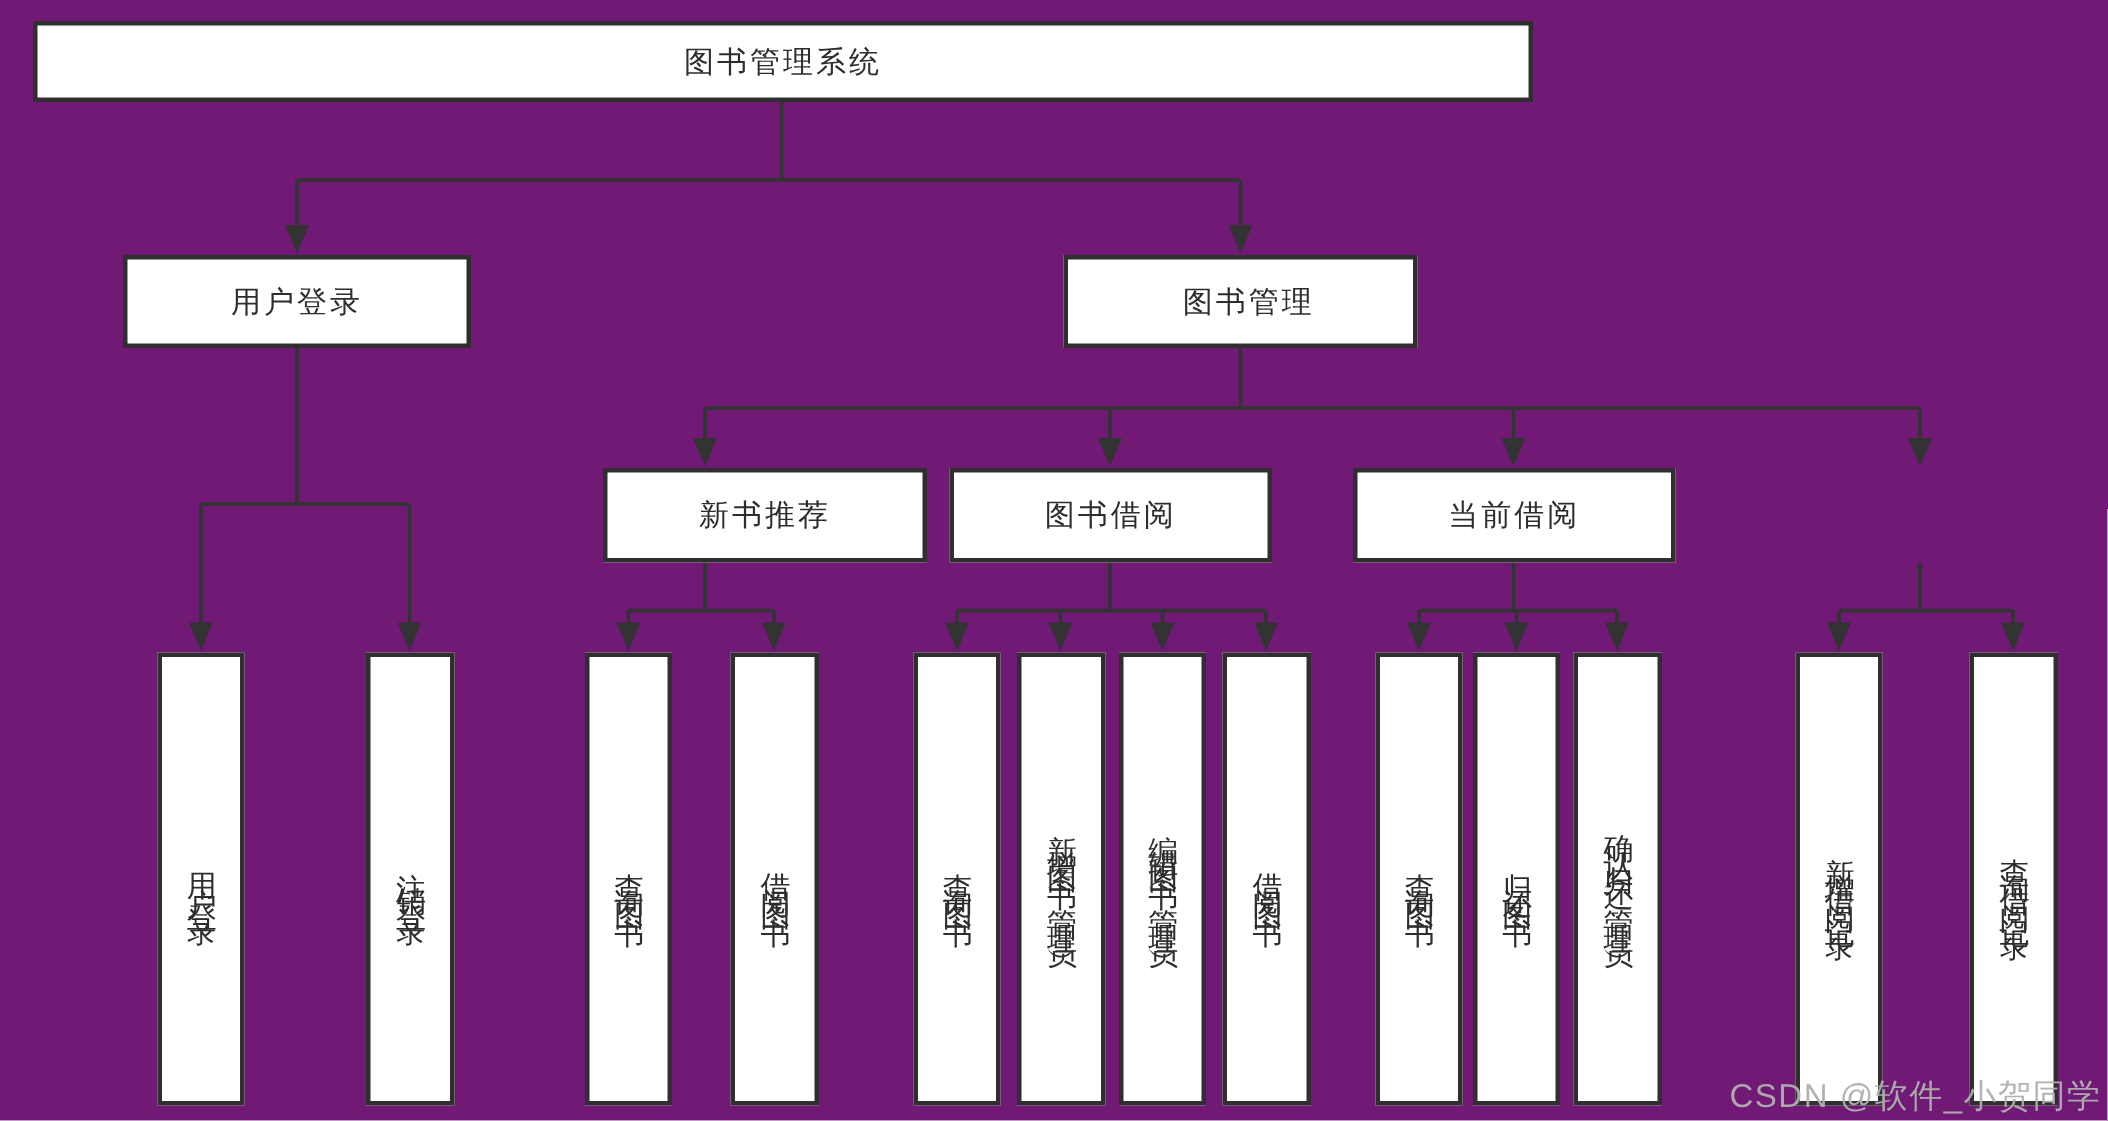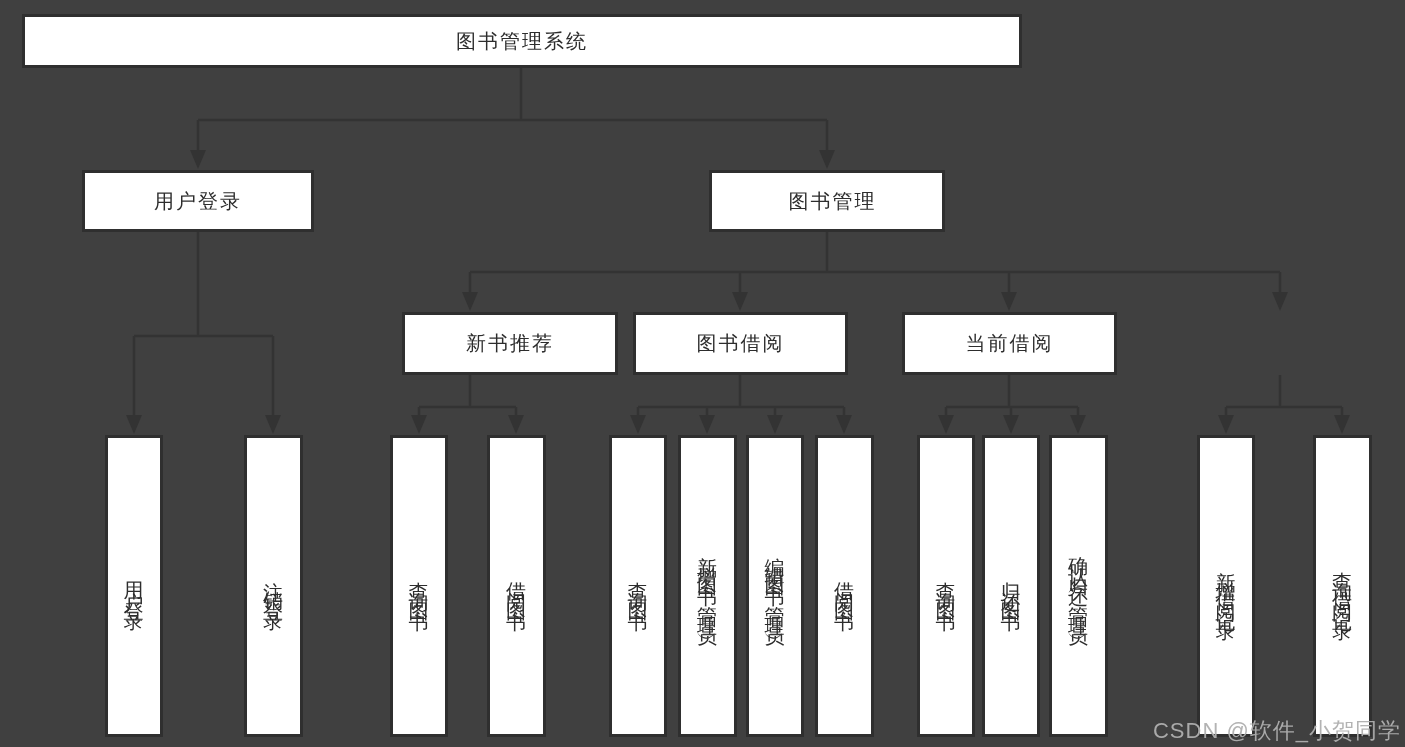--- a/index.html
+++ b/index.html
@@ -1,20 +1,20 @@
 <!DOCTYPE html>
 <html><head>
 <meta charset="utf-8">
 <style>
   html, body { margin: 0; padding: 0; background: #ffffff; }
   .canvas {
     position: relative;
     width: 1405px;
     height: 747px;
-    background: #404040;
+    background: #701a75;
     font-family: "Liberation Sans", sans-serif;
     overflow: hidden;
   }
   .connectors {
     position: absolute;
     left: 0; top: 0;
     width: 1405px; height: 747px;
     z-index: 1;
   }
   .node {

